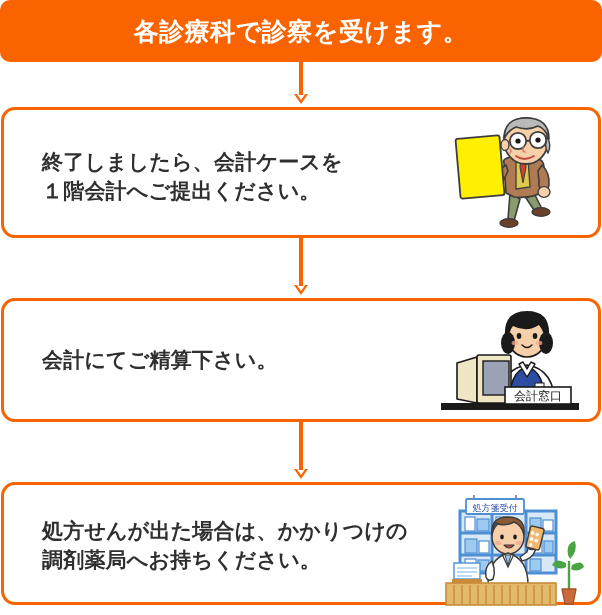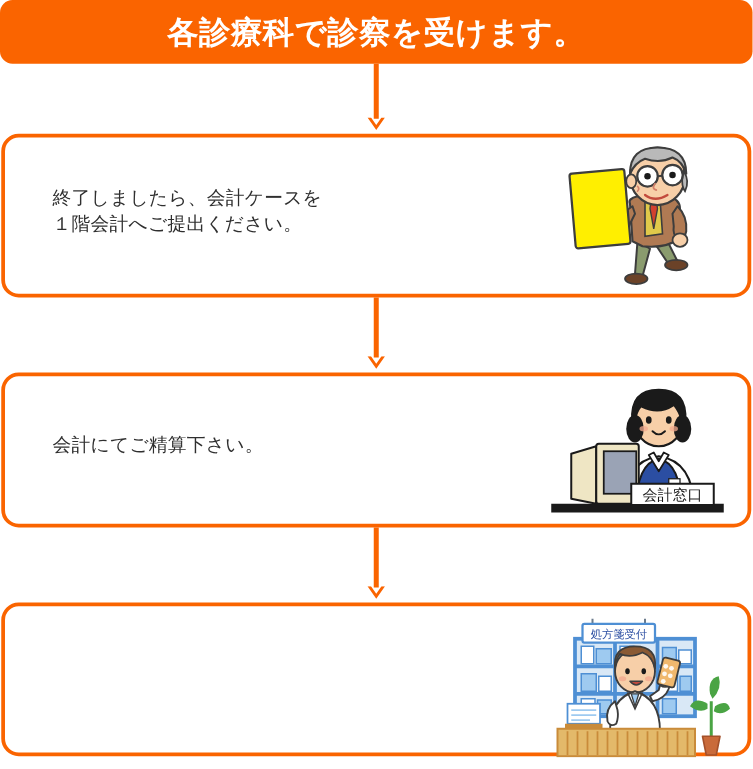--- a/index.html
+++ b/index.html
@@ -23,21 +23,21 @@
     width: 602px;
     height: 615px;
   }
 
   
   .header-banner {
     position: absolute;
     left: 0px;
     top: 0px;
     width: 602px;
-    height: 51px;
+    height: 62px;
     background: #fa6400;
     border-radius: 10px;
     box-sizing: border-box;
     display: flex;
     align-items: center;
     justify-content: center;
   }
   .header-title {
     color: #ffffff;
     font-size: 25px;
@@ -91,22 +91,22 @@
     border-radius: 14px;
   }
   .step-1 { top: 107px; height: 131px; }
   .step-2 { top: 298px; height: 124px; text-align: center; }
   .step-3 { top: 482px; height: 123px; }
 
   .step-text {
     position: absolute;
     left: 38px;
     color: #2f2f2f;
-    font-size: 15px;
-    font-weight: normal;
+    font-size: 21px;
+    font-weight: bold;
     line-height: 1.38;
     letter-spacing: 0.2px;
     white-space: pre;
   }
   .step-1 .step-text { top: 38px; }
   .step-2 .step-text { top: 45px; }
   .step-3 .step-text { top: 32px; }
 
   
   .illus {
@@ -237,20 +237,22 @@
   <div class="arrow arrow-3">
     <div class="shaft"></div>
     <div class="head">
       <svg viewBox="0 0 16 13" width="16" height="13">
         <path d="M1 0 L8 10 L15 0 L12.2 0 L8 6 L3.8 0 Z" fill="#fa6400"></path>
       </svg>
     </div>
   </div>
 
   <div class="step-box step-3">
+    <div class="step-text"><span>処方せんが出た場合は、かかりつけの</span>
+<span>調剤薬局へお持ちください。</span></div>
 
     <div class="illus illus-pharmacy">
       <svg viewBox="0 0 152 117" width="152" height="117">
 
         <rect x="28" y="22" width="96" height="62" fill="#d9e8f6"></rect>
         <rect x="28" y="22" width="96" height="62" fill="none" stroke="#4e8fd4" stroke-width="3"></rect>
         <line x1="28" y1="44" x2="124" y2="44" stroke="#4e8fd4" stroke-width="3"></line>
         <line x1="28" y1="66" x2="124" y2="66" stroke="#4e8fd4" stroke-width="3"></line>
         <line x1="60" y1="22" x2="60" y2="84" stroke="#4e8fd4" stroke-width="3"></line>
         <line x1="94" y1="22" x2="94" y2="84" stroke="#4e8fd4" stroke-width="3"></line>

